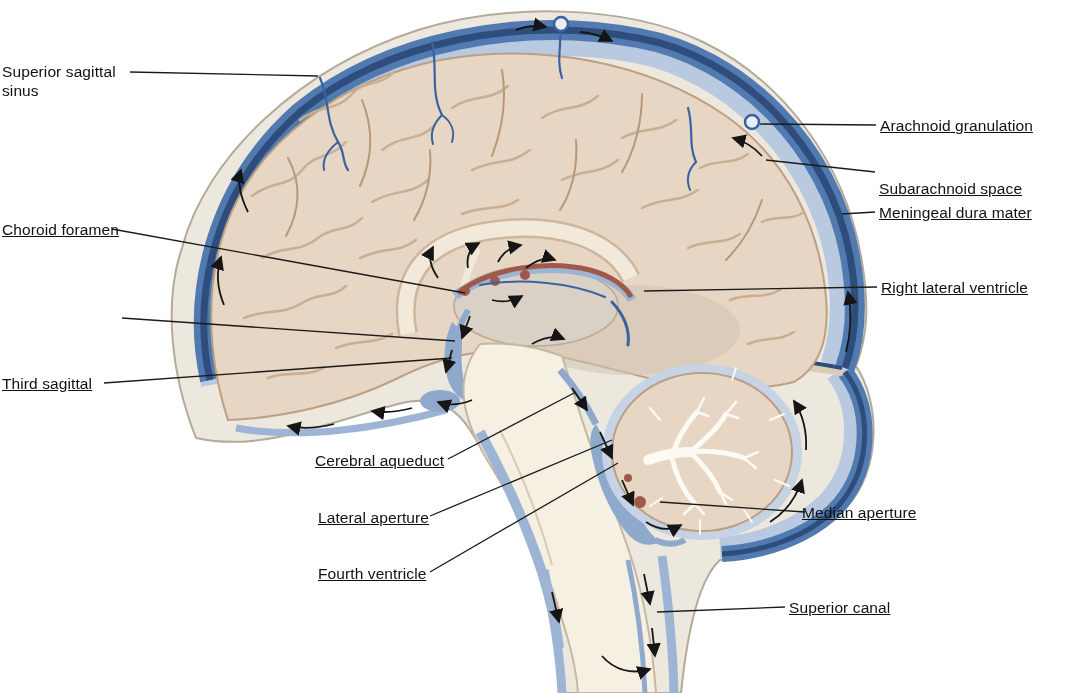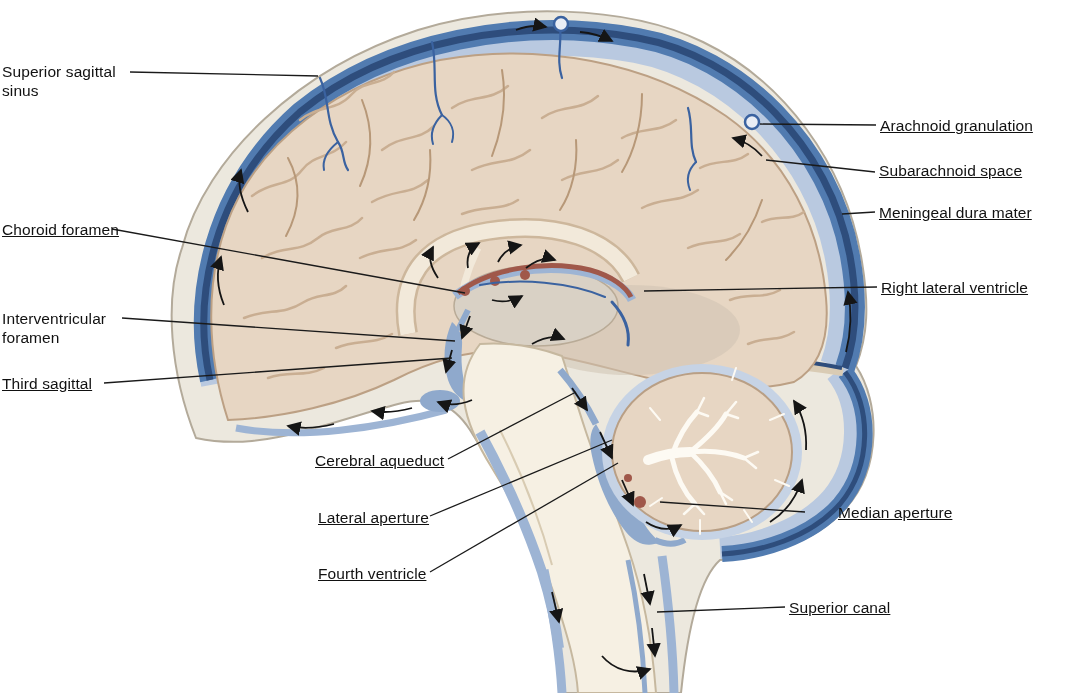--- a/index.html
+++ b/index.html
@@ -211,35 +211,34 @@
     <line x1="877" y1="287" x2="644" y2="291"></line>
     <line x1="805" y1="512" x2="660" y2="502"></line>
     <line x1="785" y1="607" x2="657" y2="612"></line>
   </g>
 </svg>
 
   <div class="label" style="left:2px;top:63px;width:122px">Superior sagittal sinus</div>
 
   <div class="label nw" style="left:2px;top:221px">Choroid foramen</div>
 
-  <div class="label" style="left:2px;top:310px;width:122px">Interventricular foramen</div>
 
   <div class="label nw" style="left:2px;top:375px">Third sagittal</div>
 
   <div class="label nw" style="left:315px;top:452px">Cerebral aqueduct</div>
 
   <div class="label nw" style="left:318px;top:509px">Lateral aperture</div>
 
   <div class="label nw" style="left:318px;top:565px">Fourth ventricle</div>
 
   <div class="label nw" style="left:880px;top:117px">Arachnoid granulation</div>
 
-  <div class="label nw" style="left:879px;top:162px">Subarachnoid space</div>
+  <div class="label nw" style="left:879px;top:180px">Subarachnoid space</div>
 
   <div class="label nw" style="left:879px;top:204px">Meningeal dura mater</div>
 
   <div class="label nw" style="left:881px;top:279px">Right lateral ventricle</div>
 
-  <div class="label nw" style="left:838px;top:504px">Median aperture</div>
+  <div class="label nw" style="left:802px;top:504px">Median aperture</div>
 
   <div class="label nw" style="left:789px;top:599px">Superior canal</div>
 
 </div>
 
 </body></html>

